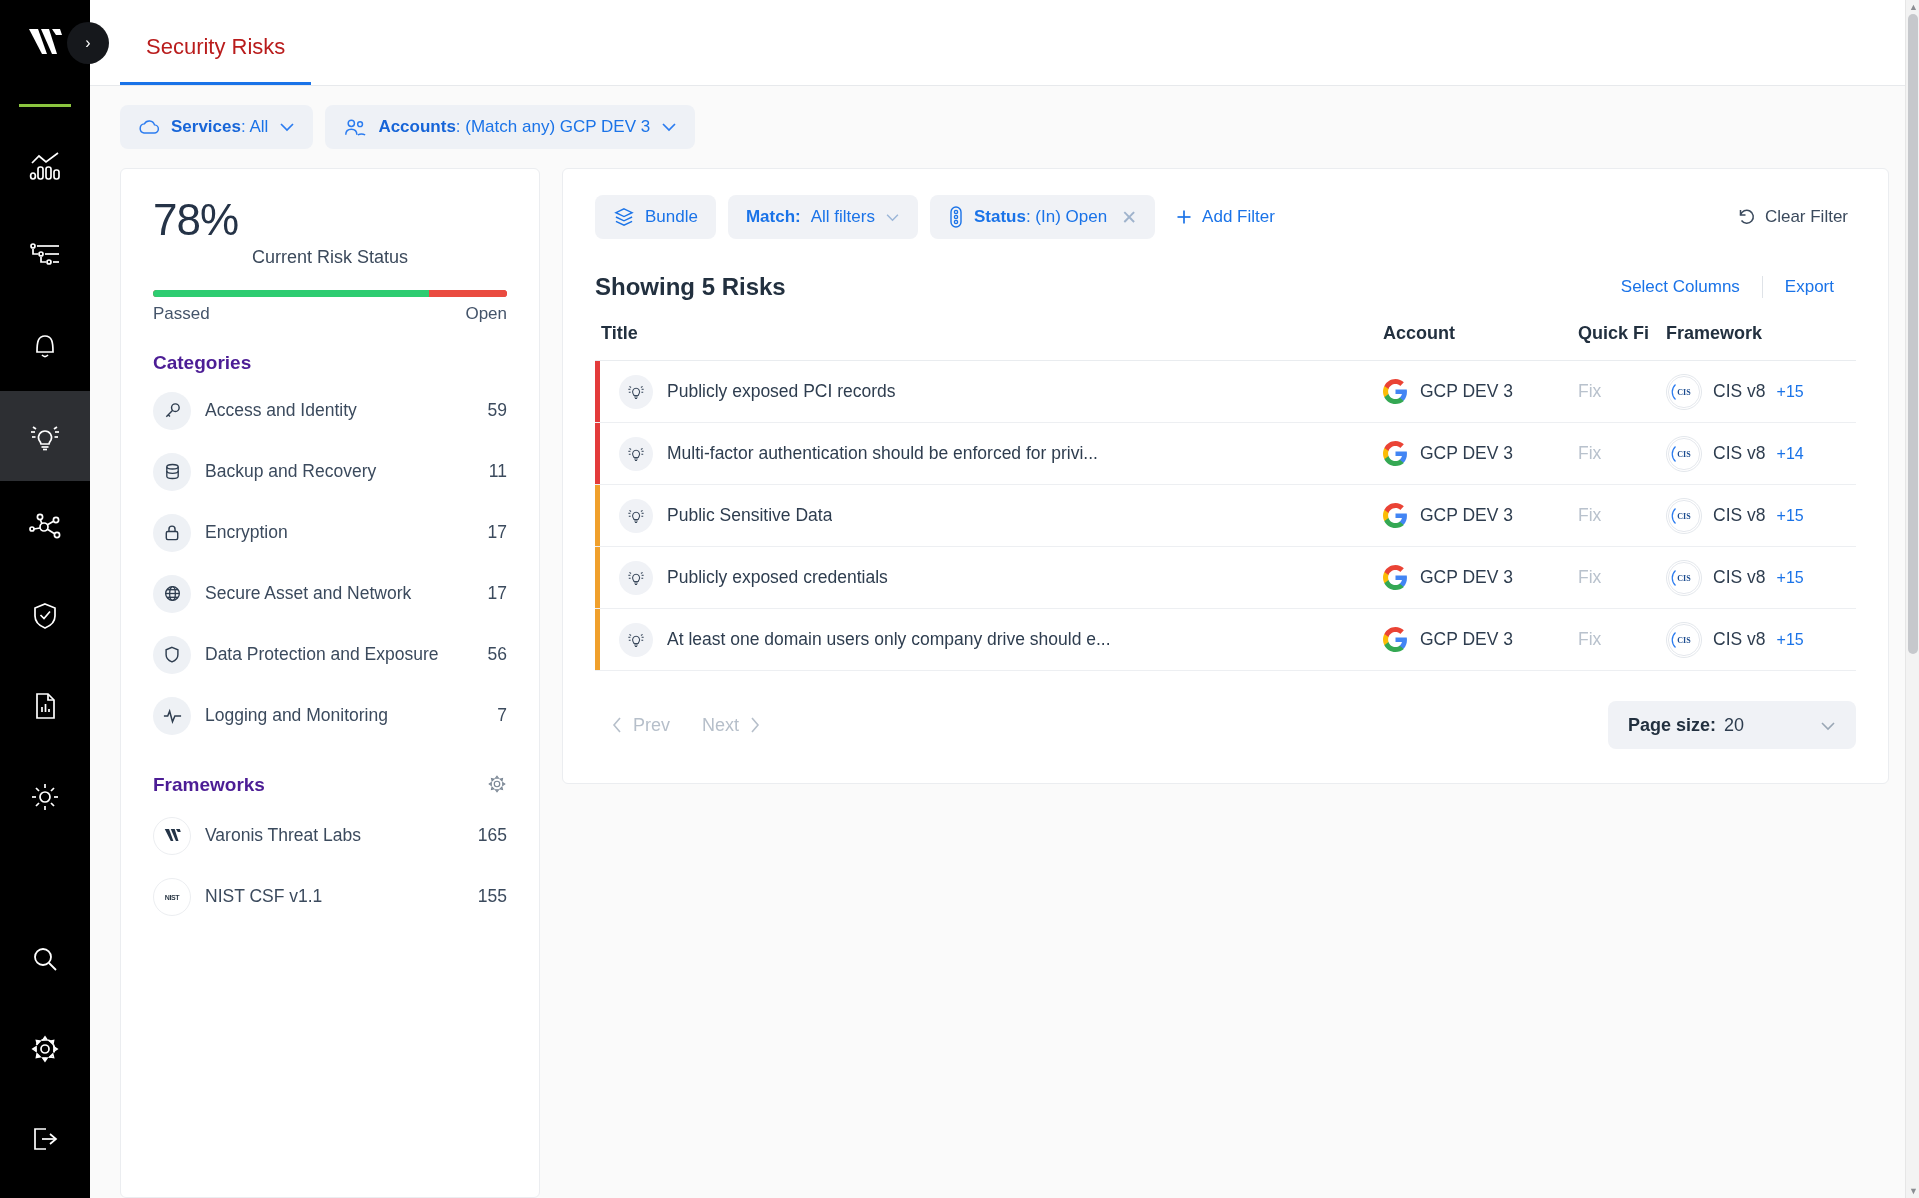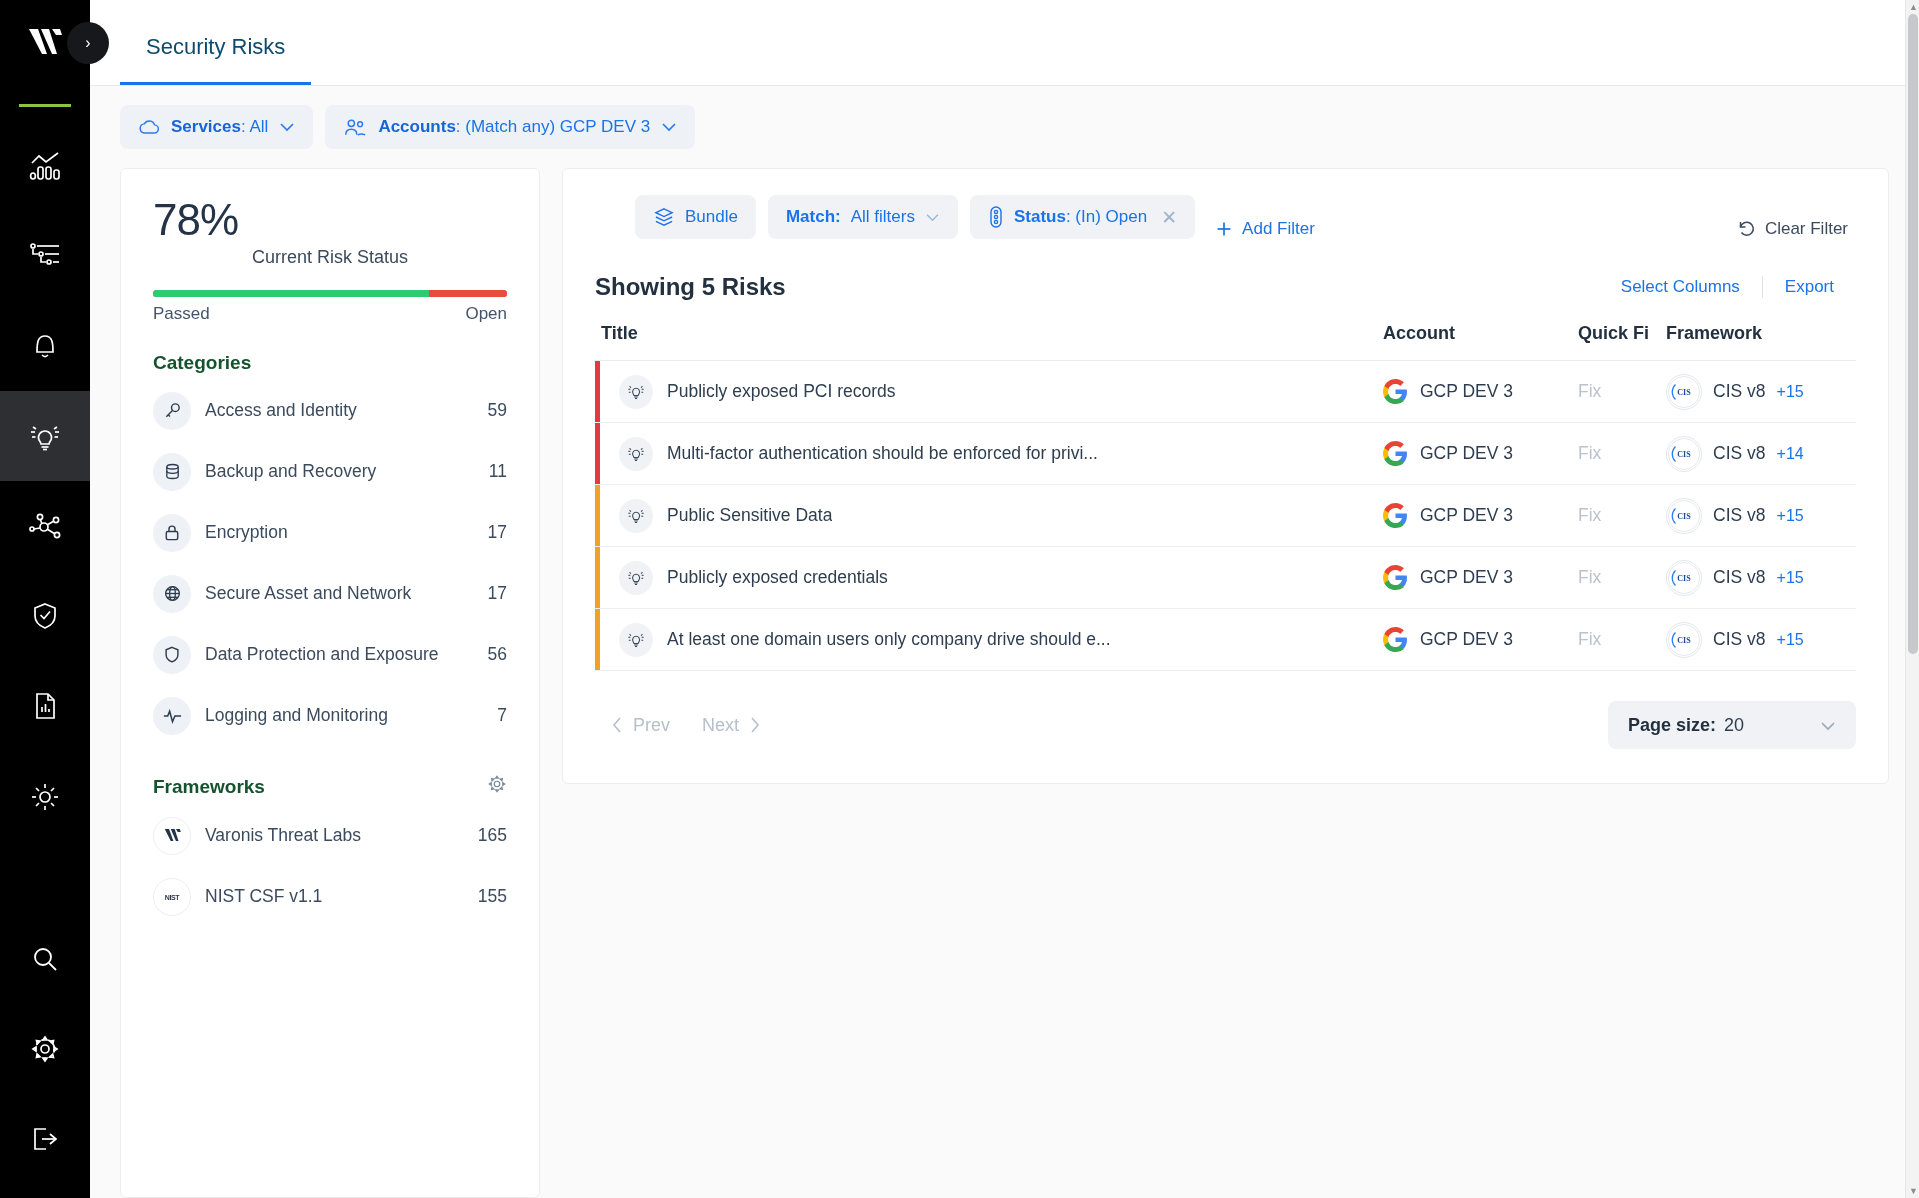--- a/index.html
+++ b/index.html
@@ -46,21 +46,21 @@
   .page { flex: 1 1 auto; height: 1198px; display: flex; flex-direction: column; background: #fafafa; position: relative; overflow: hidden;}
 
   .topbar {
     height: 86px; background: #ffffff;
     border-bottom: 1px solid #e7e9ec;
     display: flex; align-items: flex-end;
     padding-left: 30px;
     flex: 0 0 86px;
   }
   .tab {
-    font-size: 22px; color: #0c4a6e; font-weight: 400;
+    font-size: 22px; color: #b91c1c; font-weight: 400;
     padding: 0 26px 22px 26px;
     border-bottom: 3px solid #1a73e8;
     cursor: pointer;
   }
 
   
   .globalfilters {
     height: 82px; display: flex; align-items: center; gap: 12px;
     padding: 0 30px;
     flex: 0 0 82px;
@@ -87,21 +87,21 @@
     background: #fff; border: 1px solid #ebedf0; border-radius: 6px;
     padding: 28px 32px 10px 32px;
     overflow: hidden;
   }
   .score { font-size: 44px; color: #253347; font-weight: 300; letter-spacing: -1px; line-height: 1.05;}
   .score-label { font-size: 18px; color: #3c4a5c; margin-top: 4px; text-align: center; }
   .bar { height: 7px; border-radius: 4px; margin-top: 22px; display: flex; overflow: hidden; background:#e33b3b;}
   .bar-pass { background: #2ecc71; height: 100%; }
   .bar-open { background: #ea4b40; height: 100%; flex: 1 1 auto;}
   .bar-legend { display: flex; justify-content: space-between; margin-top: 7px; font-size: 17px; color: #44546a;}
-  .sec-title { font-size: 19px; font-weight: 700; color: #14532d; margin-top: 28px; display:flex; align-items:center; justify-content: space-between;}
+  .sec-title { font-size: 19px; font-weight: 700; color: #4c1d95; margin-top: 28px; display:flex; justify-content: space-between;}
   .cat-list { margin-top: 6px; }
   .cat {
     display: flex; align-items: center; min-height: 61px; cursor: pointer;
   }
   .cat-ic {
     width: 38px; height: 38px; border-radius: 50%; background: #eef1f5;
     display: flex; align-items: center; justify-content: center;
     flex: 0 0 38px; margin-right: 14px;
   }
   .cat-ic.plain { background: #ffffff; border: 1px solid #eceef1; }
@@ -110,21 +110,21 @@
 
   
   .rightcard {
     flex: 1 1 auto; background: #fff; border: 1px solid #ebedf0; border-radius: 6px;
     padding: 26px 32px 0 32px;
     display: flex; flex-direction: column; min-width: 0;
     margin-bottom: 0;
     align-self: flex-start;
     max-height: 1000px;
   }
-  .toolbar { display: flex; align-items: flex-end; gap: 12px; margin-left: 40px; }
+  .toolbar { display: flex; align-items: center; gap: 12px; }
   .tchip {
     height: 44px; border-radius: 8px; background: #f0f2f6;
     display: flex; align-items: center; gap: 10px; padding: 0 18px;
     font-size: 17px; color: #1a73e8; cursor: pointer; white-space: nowrap;
   }
   .tchip b { font-weight: 700; }
   .tlink {
     display: flex; align-items: center; gap: 9px; font-size: 17px; color: #1a73e8;
     cursor: pointer; padding: 0 8px;
   }

